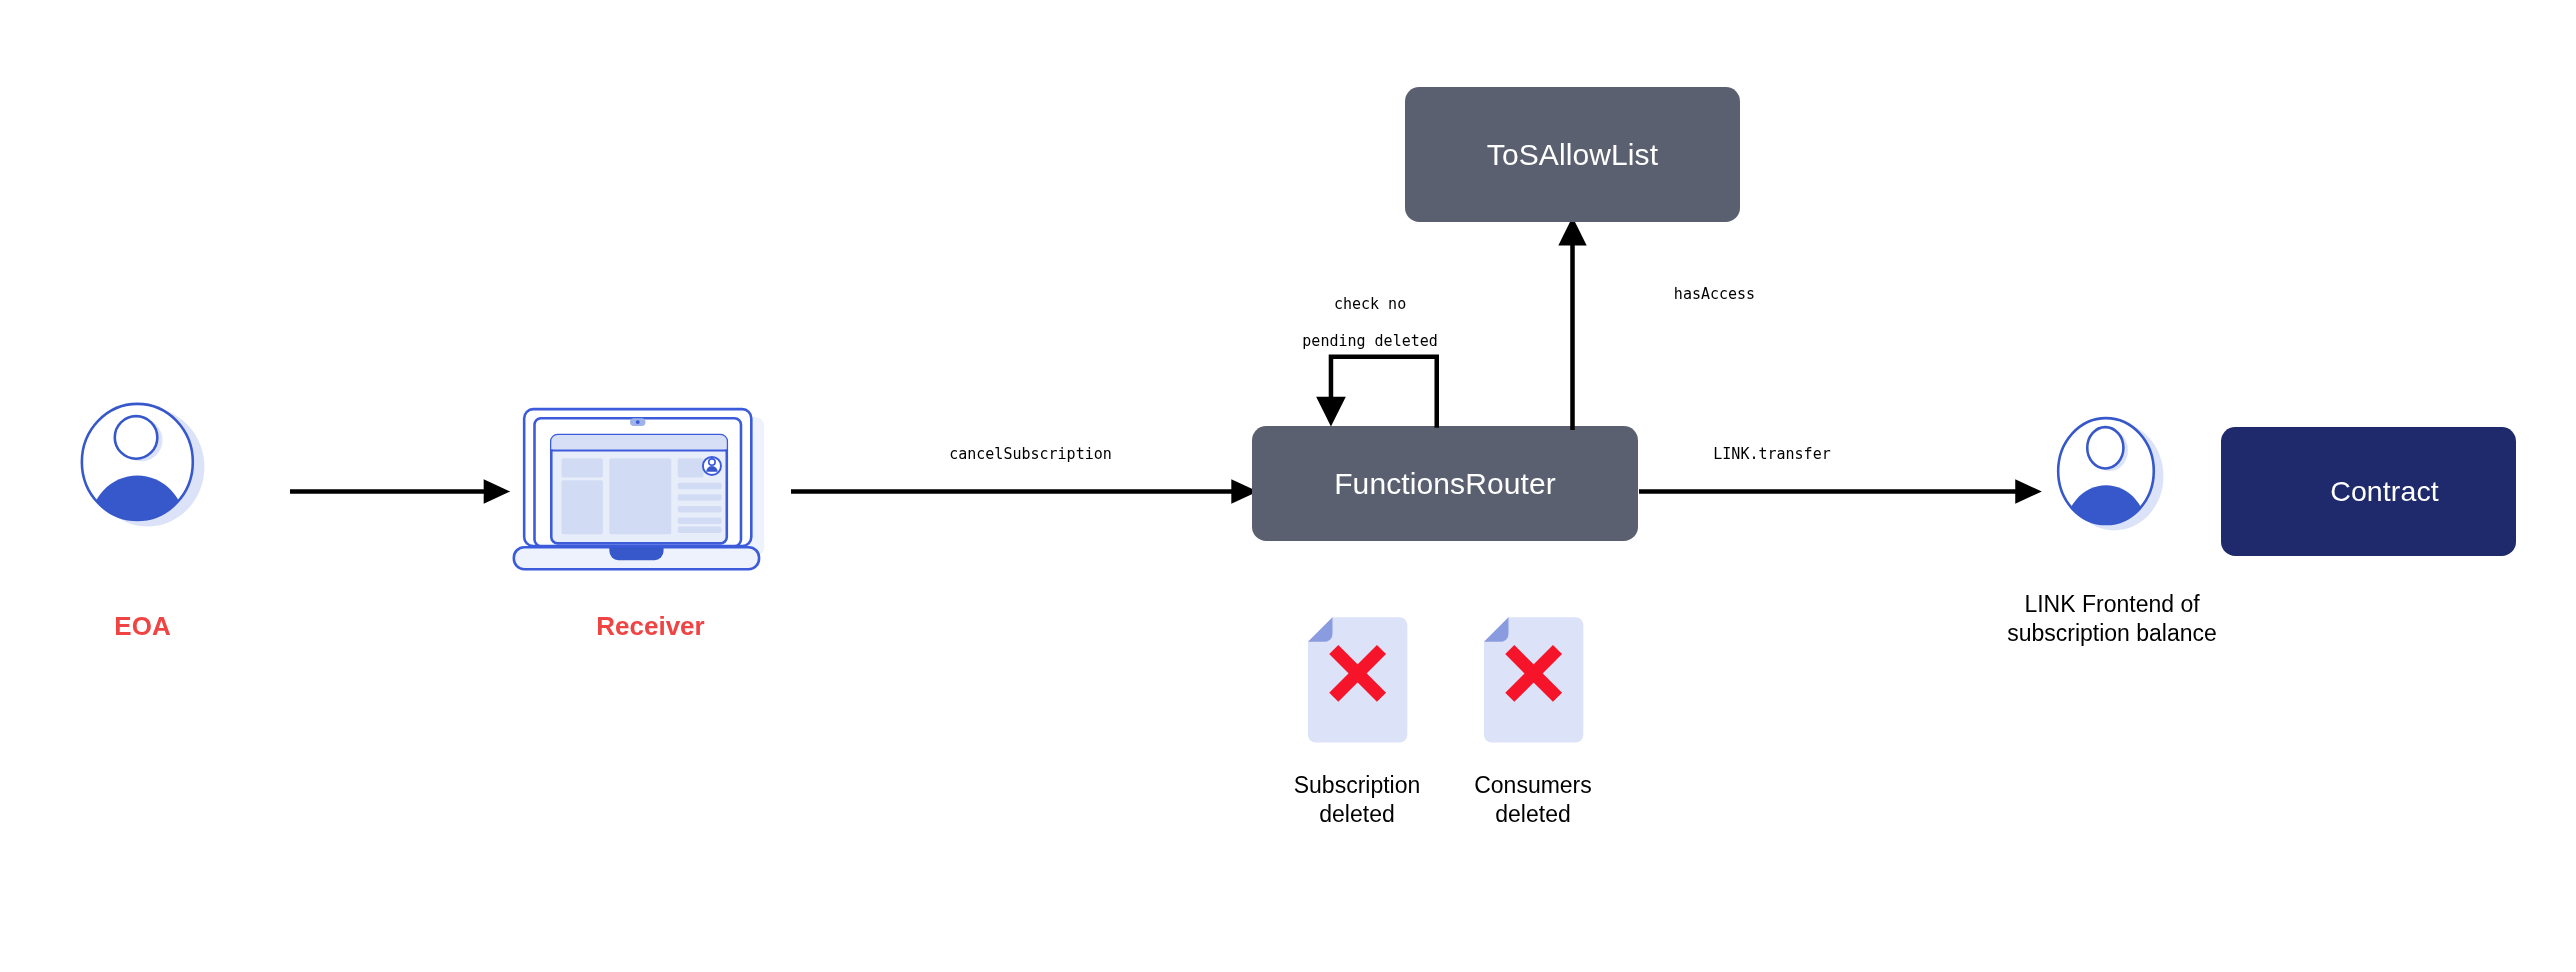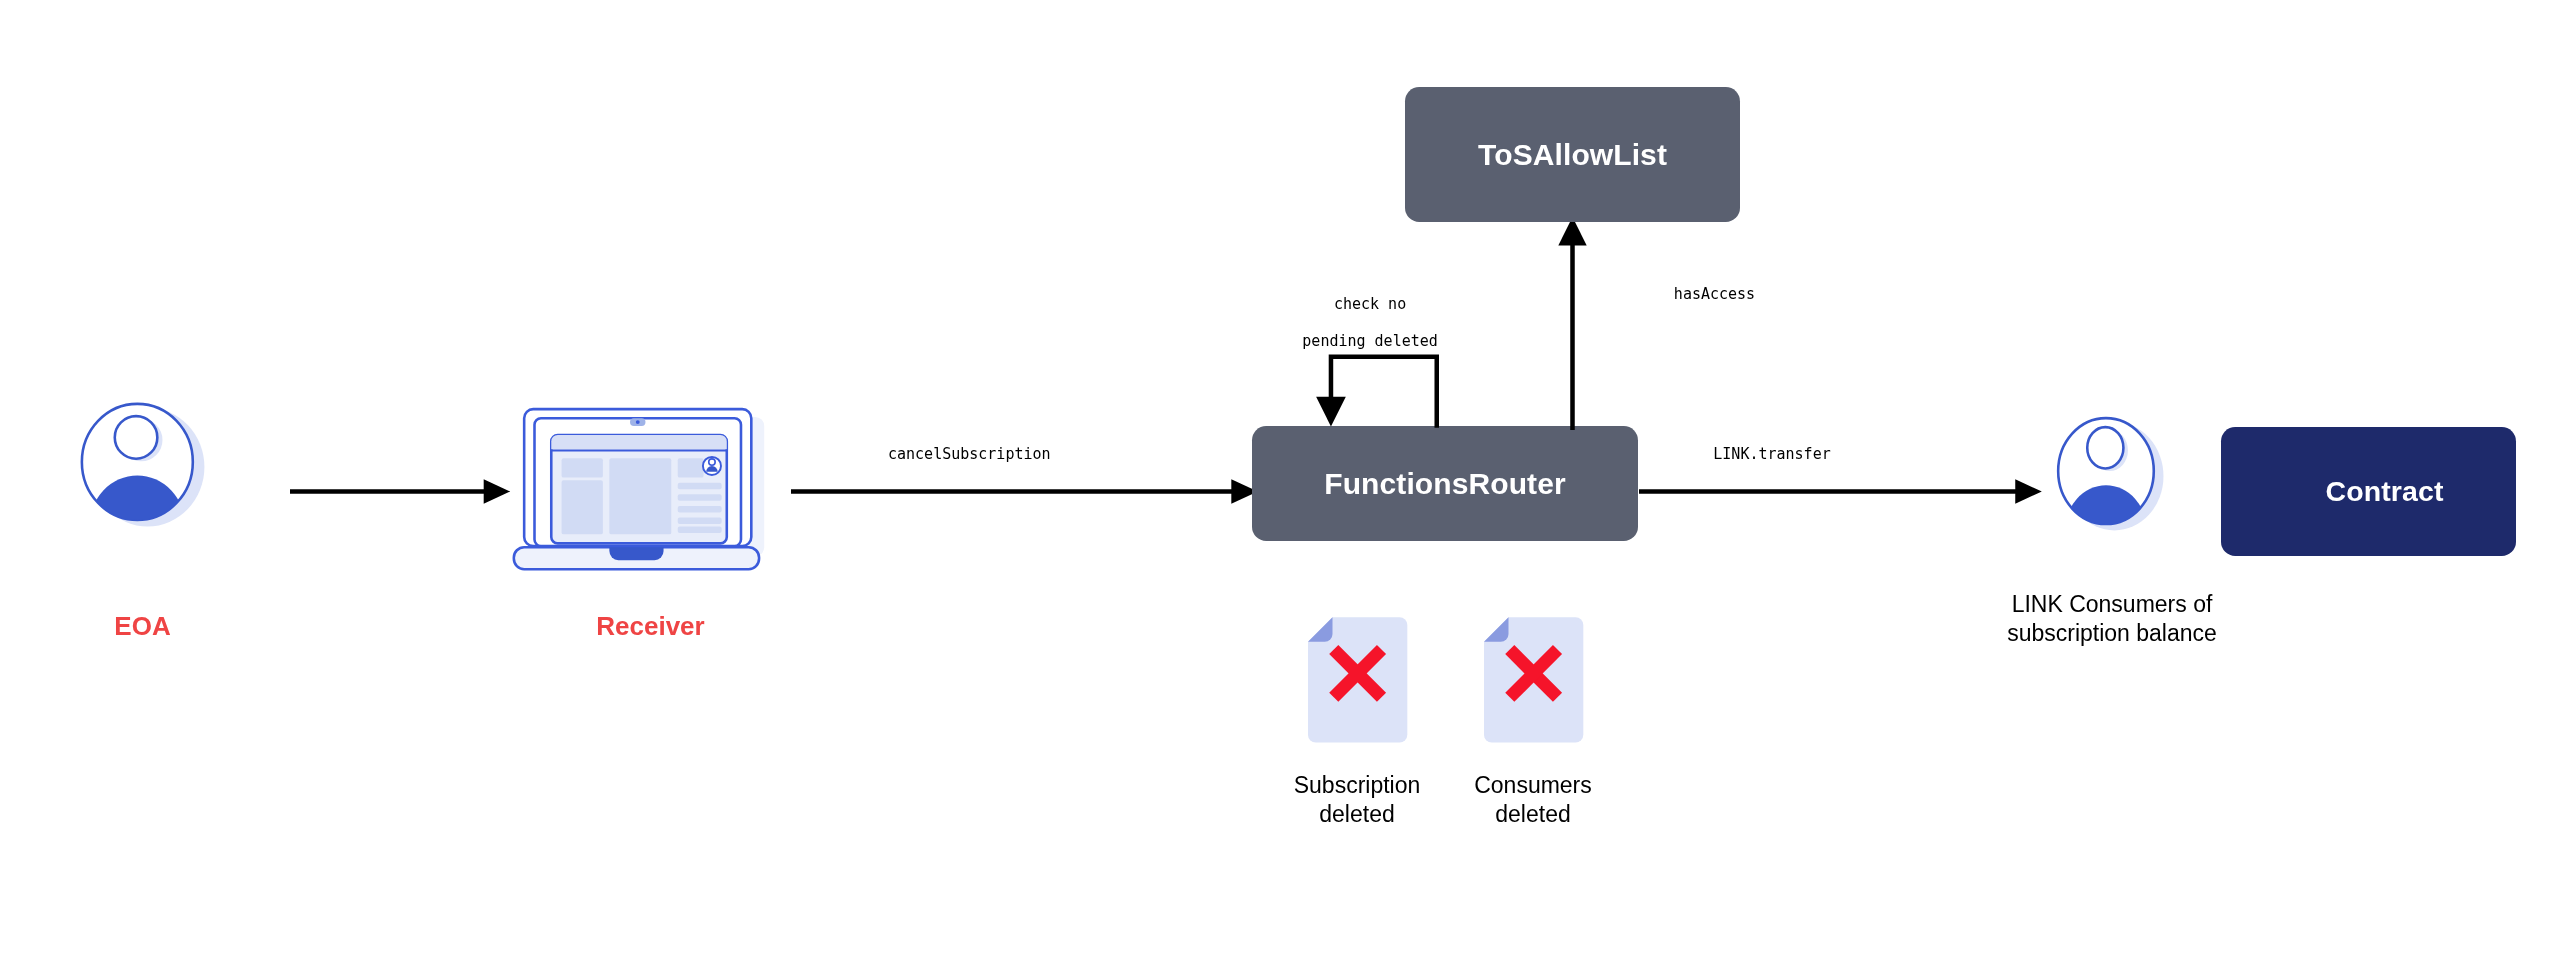--- a/index.html
+++ b/index.html
@@ -20,21 +20,21 @@
   }
 
   
   .box {
     position: absolute;
     display: flex;
     align-items: center;
     justify-content: center;
     border-radius: 14.2px;
     color: #ffffff;
-    font-weight: bold;
+    font-weight: normal;
     letter-spacing: 0.1px;
     text-align: center;
   }
   .box.slate { background: #5A6070; }
   .box.navy  { background: #1E2A6B; }
 
   
   .caption-bold {
     position: absolute;
     text-align: center;
@@ -138,21 +138,21 @@
       <circle cx="311" cy="96" r="14" fill="#ffffff" stroke="#3B5BDB" stroke-width="3"></circle>
       <circle cx="311" cy="90" r="5" fill="#ffffff" stroke="#3B5BDB" stroke-width="2.5"></circle>
       <path d="M302 105 a9 9 0 0 1 18 0 z" fill="#3758CB"></path>
 
       <rect x="4" y="222" width="380" height="34" rx="16" fill="#EEF2FC" stroke="#3B5BDB" stroke-width="4"></rect>
       <path d="M152 222 h84 a0 0 0 0 1 0 0 v6 a14 14 0 0 1 -14 14 h-56 a14 14 0 0 1 -14 -14 z" fill="#3758CB"></path>
     </svg>
   </div>
   <div class="caption-bold" style="left:521px; top:611px; width:259px;">Receiver</div>
 
-  <div class="edge-label" style="left:888px; top:445px; width:285px; text-align:left;">cancelSubscription</div>
+  <div class="edge-label" style="left:888px; top:445px; width:285px; text-align:center;">cancelSubscription</div>
   <svg class="arrow-svg" style="left:791px; top:472px; width:472px; height:39px;" viewBox="0 0 730 60">
     <line x1="0" y1="30" x2="686" y2="30" stroke="#000000" stroke-width="7"></line>
     <polygon points="681,11 722,30 681,49" fill="#000000"></polygon>
   </svg>
 
   <div class="box slate" style="left:1252px; top:426px; width:386px; height:115px; font-size:30px;">
     <span>FunctionsRouter</span>
   </div>
 
   <div class="edge-label" style="left:1216px; top:277px; width:272px; text-align:center;">
@@ -218,21 +218,21 @@
       <ellipse cx="81" cy="52" rx="28" ry="32" fill="#ffffff" stroke="#3758CB" stroke-width="4"></ellipse>
       <clipPath id="rcvClip">
           <ellipse cx="82" cy="88" rx="74" ry="82"></ellipse>
         </clipPath>
       <g clip-path="url(#rcvClip)">
         <ellipse cx="82" cy="182" rx="64" ry="72" fill="#3758CB"></ellipse>
       </g>
     </svg>
   </div>
   <div class="caption-plain" style="left:1989px; top:590px; width:246px;">
-    <span>LINK Consumers of</span><br>
+    <span>LINK Frontend of</span><br>
     <span>subscription balance</span>
   </div>
 
   <div class="box navy" style="left:2221px; top:427px; width:263px; height:129px; font-size:28.5px;padding-left:32px;">
     <span>Contract</span>
   </div>
 
 </div>
 
 

